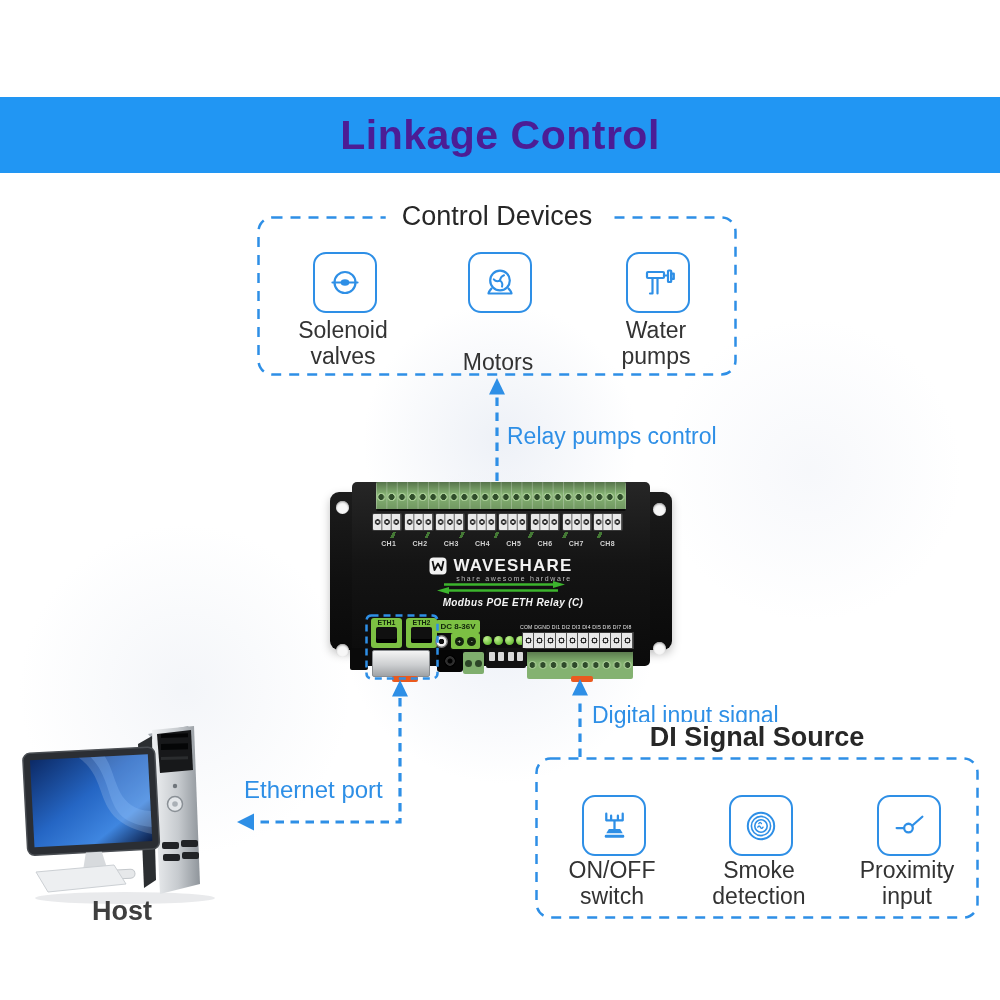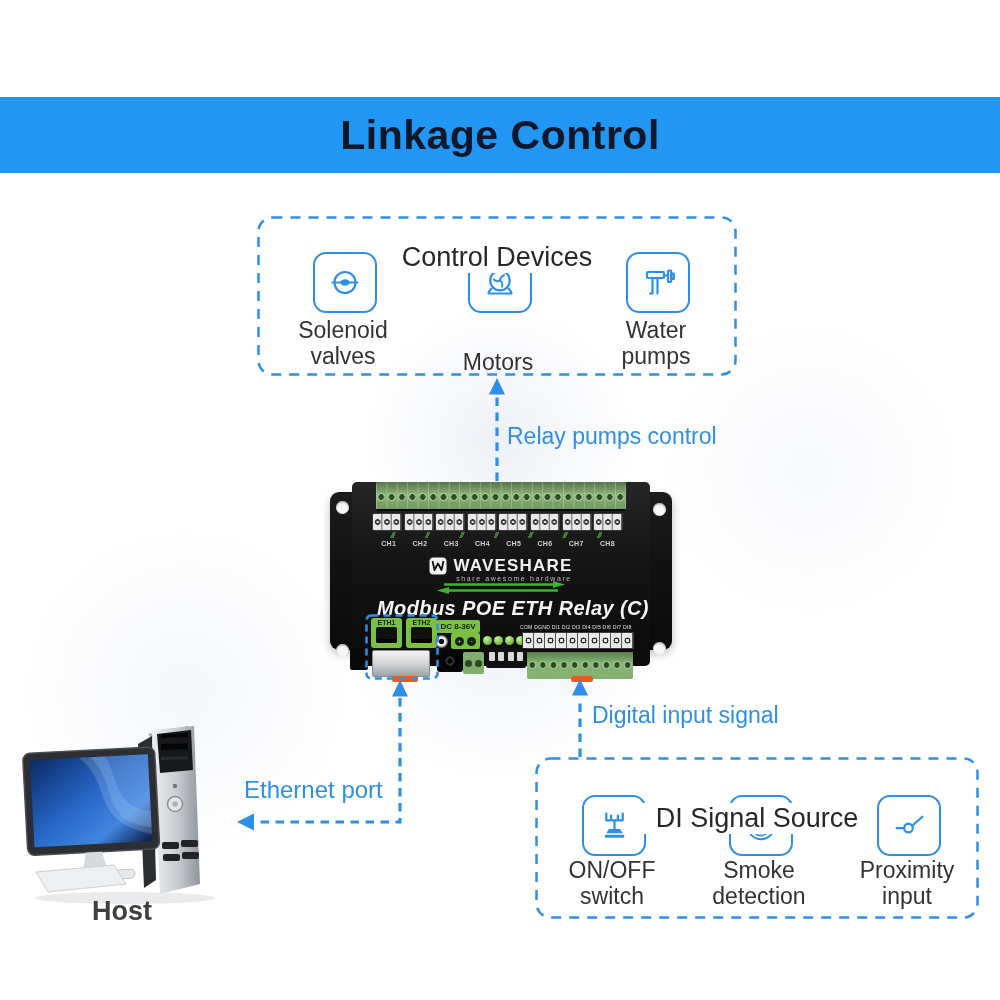--- a/index.html
+++ b/index.html
@@ -11,25 +11,25 @@
       radial-gradient(circle 220px at 500px 625px, rgba(219,226,239,.5), rgba(219,226,239,0) 72%),
       radial-gradient(circle 230px at 185px 690px, rgba(232,236,243,.5), rgba(232,236,243,0) 72%),
       radial-gradient(circle 210px at 810px 470px, rgba(236,239,246,.45), rgba(236,239,246,0) 72%),
       #ffffff;
   }
   .abs{position:absolute;}
 
   
   .banner{position:absolute;left:0;top:97px;width:1000px;height:76px;background:#2196F3;
     display:flex;align-items:center;justify-content:center;}
-  .banner span{color:#0f172a;font-size:41px;font-weight:bold;letter-spacing:.5px;}
+  .banner span{color:#4c1d95;font-size:41px;font-weight:bold;letter-spacing:.5px;}
 
   
   .box-title{position:absolute;transform:translateX(-50%);background:#fff;padding:0 16px;
-    font-size:27px;font-weight:500;color:#272727;white-space:nowrap;z-index:6;margin-top:41px;}
+    font-size:27px;font-weight:500;color:#272727;white-space:nowrap;z-index:6;}
 
   
   .tile{position:absolute;width:60px;height:57px;border:2.5px solid #2E8FE6;border-radius:13px;
     background:#fff;display:flex;align-items:center;justify-content:center;z-index:3;}
   .tile svg{stroke:#2E8FE6;fill:none;stroke-width:2.2;stroke-linecap:round;stroke-linejoin:round;}
   .tile-label{position:absolute;width:120px;transform:translateX(-50%);text-align:center;
     font-size:23px;color:#333;line-height:1.14;z-index:3;}
 
   
   .conn-label{position:absolute;color:#2E8FE6;font-size:23px;font-weight:500;white-space:nowrap;z-index:6;}
@@ -61,21 +61,21 @@
     box-shadow:0 0 0 1px #3a3a3a;}
   .relay-deco{position:absolute;left:43px;top:52px;width:250px;height:6px;opacity:.85;
     background:repeating-linear-gradient(115deg, rgba(0,0,0,0) 0 18px, #4c8a3a 18px 21px, rgba(0,0,0,0) 21px 31.2px);}
   .ch-row{position:absolute;left:43px;top:60px;width:250px;display:flex;}
   .ch-row span{flex:1;text-align:center;color:#d2d2d2;font-size:7px;font-weight:bold;letter-spacing:.3px;}
   .logo-row{position:absolute;left:0;top:76px;width:342px;display:flex;align-items:center;justify-content:center;gap:6px;}
   .logo-row .brand{color:#f2f2f2;font-size:17px;font-weight:bold;letter-spacing:1.2px;}
   .tagline{position:absolute;left:0;top:95px;width:342px;text-align:center;color:#bdbdbd;
     font-size:7px;letter-spacing:1.6px;padding-left:26px;box-sizing:border-box;}
   .model{position:absolute;left:0;top:117px;width:366px;text-align:center;color:#f5f5f5;
-    font-size:20px;font-weight:bold;font-style:italic;letter-spacing:.4px;}
+    font-size:10px;font-weight:bold;font-style:italic;letter-spacing:.4px;}
   .eth-port{position:absolute;width:31px;height:30px;border-radius:3px;background:#7cc043;
     display:flex;flex-direction:column;align-items:center;}
   .eth-port .lbl{font-size:7px;font-weight:bold;color:#10230a;margin-top:1px;}
   .eth-port .hole{width:21px;height:16px;margin-top:1px;background:#101010;border-radius:2px;
     box-shadow:inset 0 -4px 0 #000;}
   .dc-label{position:absolute;left:106px;top:140px;width:44px;height:13px;background:#7cc043;border-radius:2px;
     color:#10230a;font-size:8px;font-weight:bold;text-align:center;line-height:13px;}
   .pwr-circle{position:absolute;left:105px;top:155px;width:13px;height:13px;border-radius:50%;
     background:radial-gradient(circle,#111 2.5px,#f2f2f2 3px 4.6px,#7d7d7d 5.4px);}
   .pwr-block{position:absolute;left:121px;top:153px;width:29px;height:16px;background:#7cc043;border-radius:2px;
@@ -266,21 +266,21 @@
         <i></i>
         <i></i>
         <i></i>
       </div>
     <div class="bot-term"></div>
     <div class="orange-tab" style="left:241px;top:196px;width:22px;"></div>
   </div>
 
   <div class="conn-label" style="left:592px;top:702px;">Digital input signal</div>
 
-  <div class="box-title" style="left:757px;top:762px;">DI Signal Source</div>
+  <div class="box-title" style="left:757px;top:722px;font-weight:bold;">DI Signal Source</div>
 
   <div class="tile" style="left:582px;top:795px;">
     <svg width="37" height="37" viewBox="0 0 36 36">
       <path d="M10 6.5 V13 M14.7 8.5 V13 M21.3 8.5 V13 M26 6.5 V13 M10 13 H26 M18 13 V21.5"></path>
       <path d="M12.5 21.5 H23.5 L26 25.5 H10 Z" fill="#2E8FE6" stroke="none"></path>
       <rect x="8.5" y="27" width="19" height="3" rx="1.2" fill="#2E8FE6" stroke="none"></rect>
     </svg>
   </div>
   <div class="tile-label" style="left:612px;top:857px;">ON/OFF switch</div>
 

